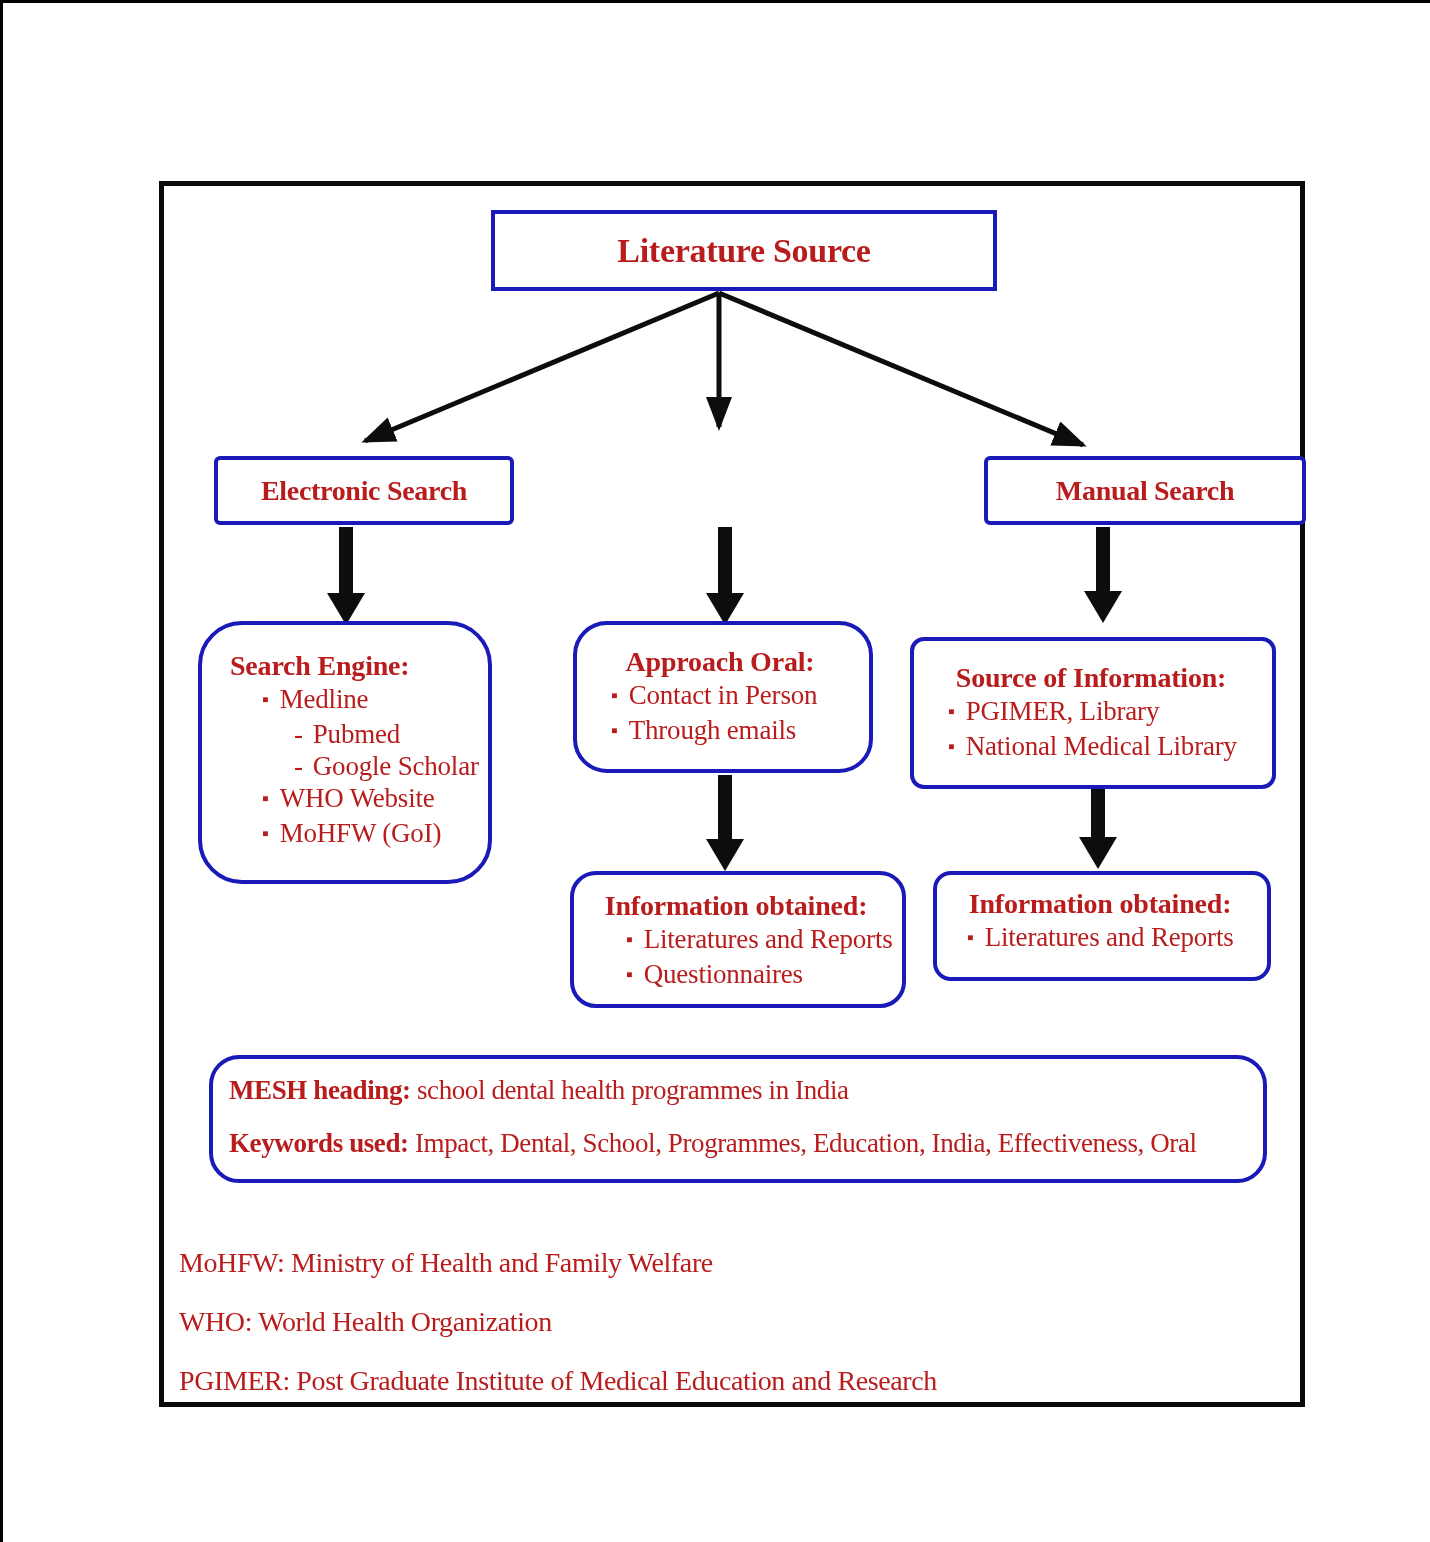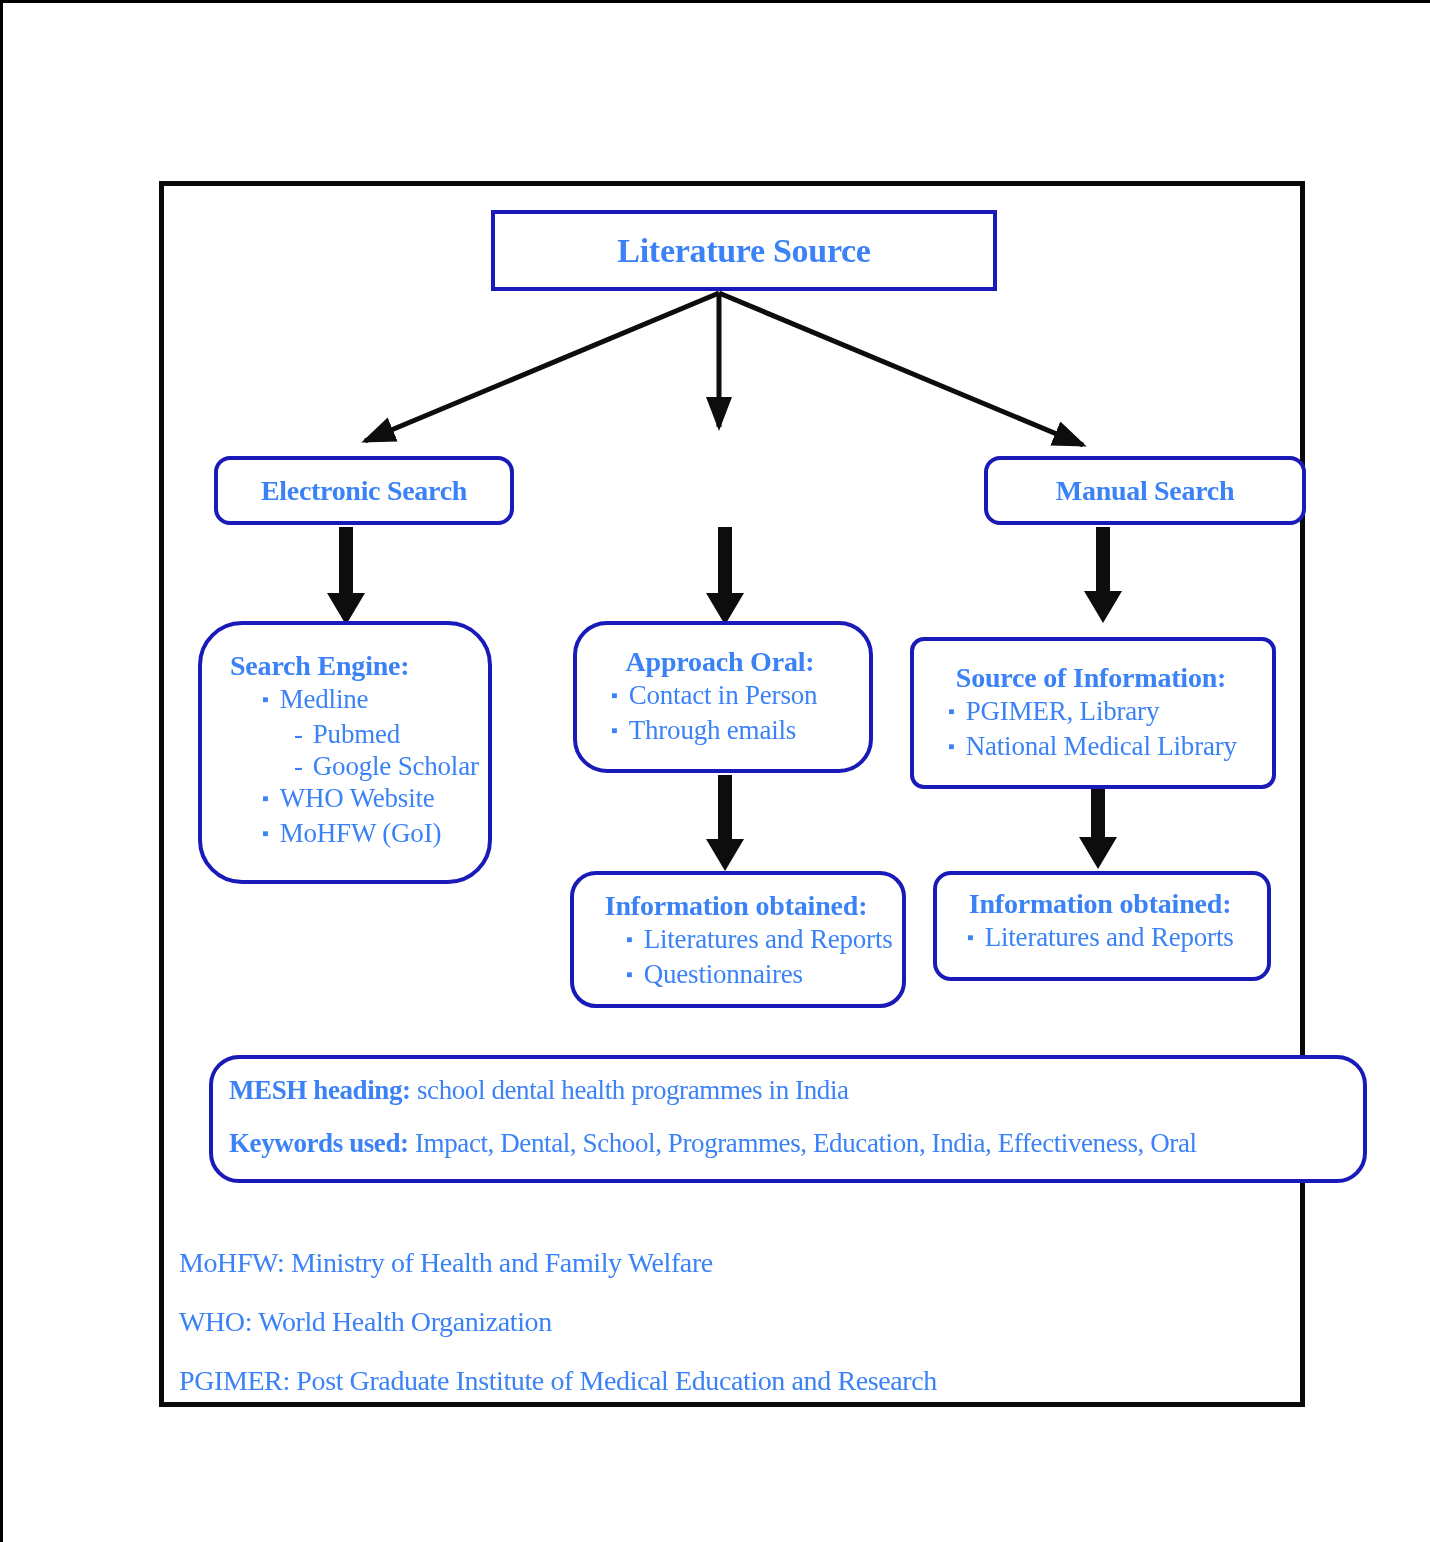--- a/index.html
+++ b/index.html
@@ -5,41 +5,41 @@
   :root{
     --blue:#1a1ab9;
     --ink:#0d0d0d;
   }
   html,body{margin:0;padding:0;background:#ffffff;}
   .page{
     position:relative;
     width:1430px;height:1542px;
     background:#ffffff;
     font-family:"Liberation Serif","DejaVu Serif",serif;
-    color:#3b82f6;
+    color:#b91c1c;
     border-top:3px solid #000;
     border-left:3px solid #000;
     box-sizing:border-box;
     overflow:hidden;
   }
   .frame{
     position:absolute;left:156px;top:178px;width:1146px;height:1226px;
     border:5px solid #0a0a0a;box-sizing:border-box;background:#fff;
   }
   .arrows{position:absolute;left:0;top:0;width:1430px;height:1542px;pointer-events:none;}
   .box{
     position:absolute;background:#fff;border:4px solid var(--blue);
     box-sizing:border-box;
   }
   .center-label{display:flex;align-items:center;justify-content:center;text-align:center;}
   .title-box{
     left:488px;top:207px;width:506px;height:81px;
     font-weight:bold;font-size:34px;letter-spacing:-0.3px;
   }
-  .branch{height:69px;top:453px;border-radius:16px;font-weight:bold;font-size:28px;letter-spacing:-0.3px;}
+  .branch{height:69px;top:453px;border-radius:6px;font-weight:bold;font-size:28px;letter-spacing:-0.3px;}
   .branch.electronic{left:211px;width:300px;}
   .branch.experts{left:564px;width:322px;}
   .branch.manual{left:981px;width:322px;}
 
   .detail{font-size:27px;line-height:32px;letter-spacing:-0.2px;}
   .detail .heading{font-weight:bold;font-size:28px;line-height:34px;}
   .se-box{left:195px;top:618px;width:294px;height:263px;border-radius:44px;padding:24px 8px 1px 28px;}
   .ap-box{left:570px;top:618px;width:300px;height:152px;border-radius:34px;padding:20px 6px 0 0;}
   .ap-box .heading{text-align:center;}
   .so-box{left:907px;top:634px;width:366px;height:152px;border-radius:14px;padding:20px 4px 0 0;}
@@ -52,21 +52,21 @@
   .li{white-space:nowrap;}
   .li .marker{display:inline-block;font-size:0.72em;margin-right:11px;transform:translateY(-2px);}
   .indent1{padding-left:32px;}
   .indent2{padding-left:64px;}
   .ap-box .li,.so-box .li{padding-left:34px;}
   .io-c-box .li{padding-left:52px;}
   .io-r-box .li{padding-left:30px;}
   .li .dash{font-size:1em;margin-right:10px;transform:none;}
 
   .mesh-box{
-    left:206px;top:1052px;width:1158px;height:128px;border-radius:30px;
+    left:206px;top:1052px;width:1058px;height:128px;border-radius:30px;
     font-size:27px;letter-spacing:-0.4px;padding:16px 10px 0 16px;
   }
   .mesh-line{white-space:nowrap;}
   .mesh-line b{font-size:27px;}
   .mesh-line.second{margin-top:22px;}
 
   .legend{
     position:absolute;left:176px;top:1244px;font-size:28px;letter-spacing:-0.4px;
   }
   .legend div{margin-bottom:27px;white-space:nowrap;}

